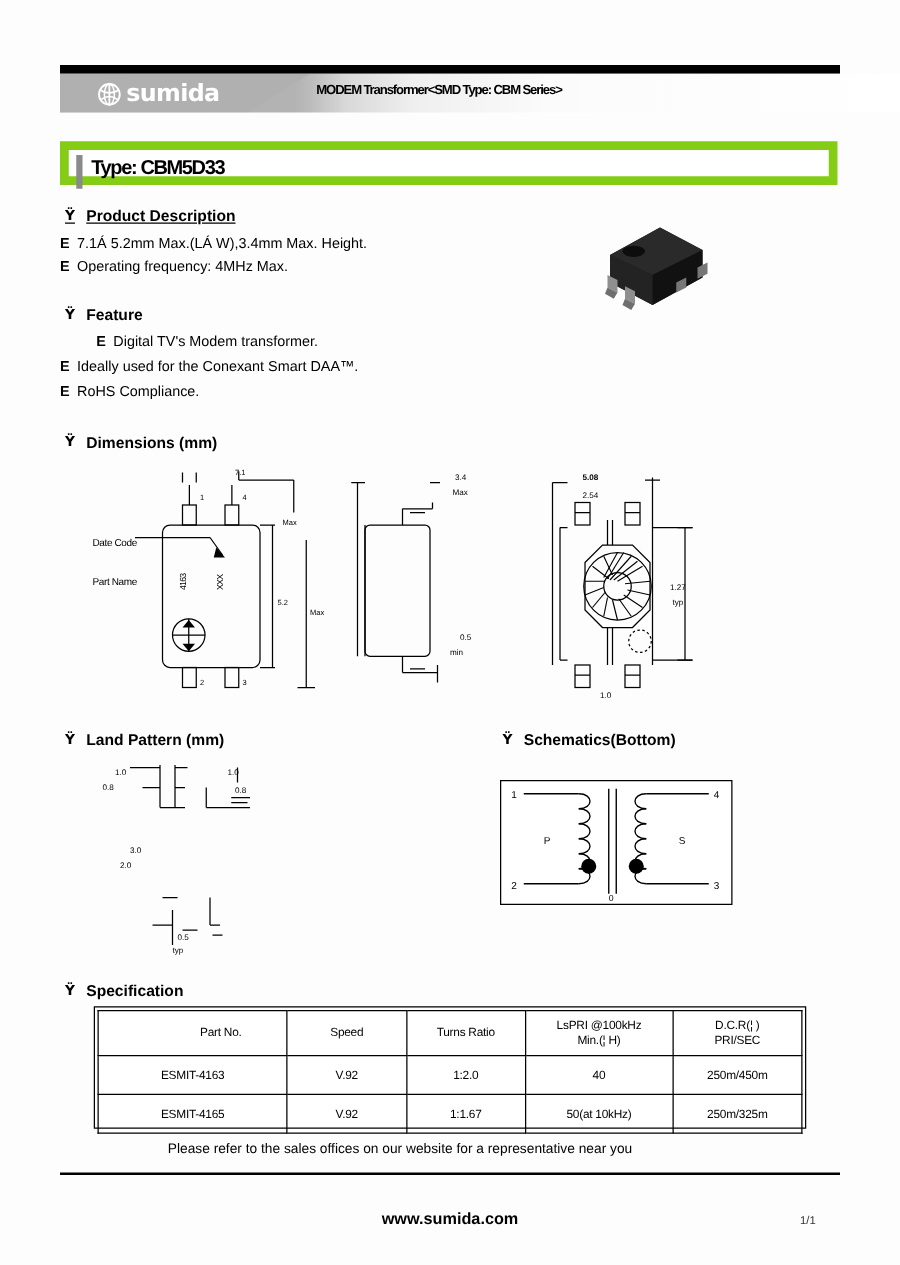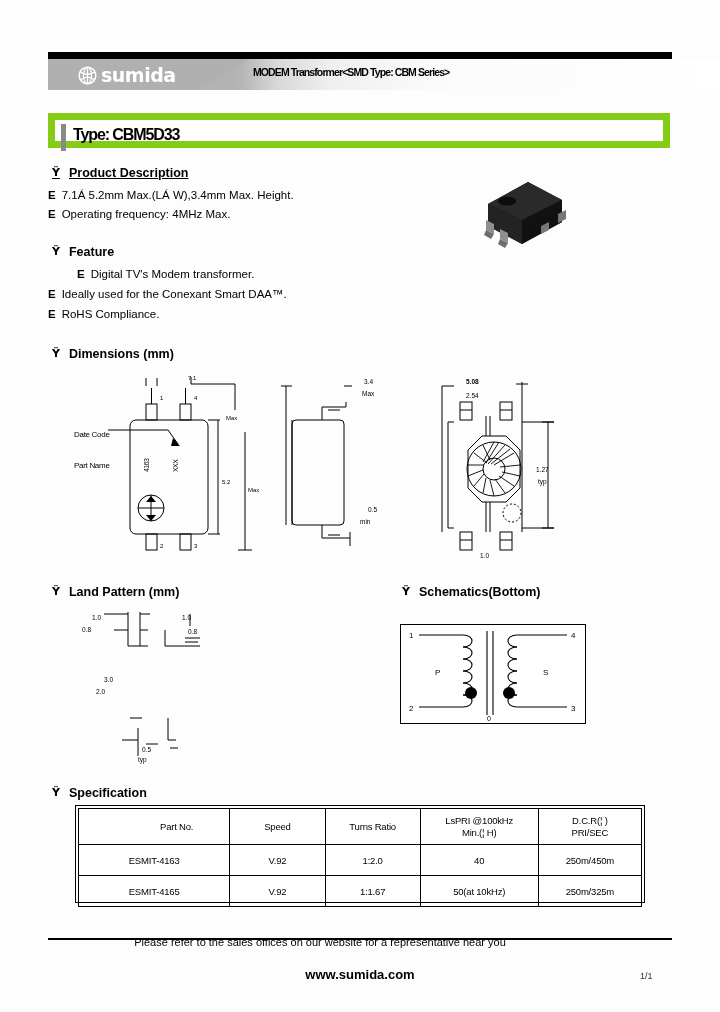--- a/index.html
+++ b/index.html
@@ -187,21 +187,21 @@
 
   
   .foot-rule {
     position: absolute;
     left: 48px; top: 938px;
     width: 624px; height: 1.5px;
     background: #000;
   }
   .foot-line1 {
     position: absolute;
-    left: 0; top: 936px;
+    left: 0; top: 913px;
     width: 640px;
     text-align: center;
     font-size: 11px;
     color: #000;
   }
   .foot-line2 {
     position: absolute;
     left: 0; top: 967px;
     width: 720px;
     text-align: center;

